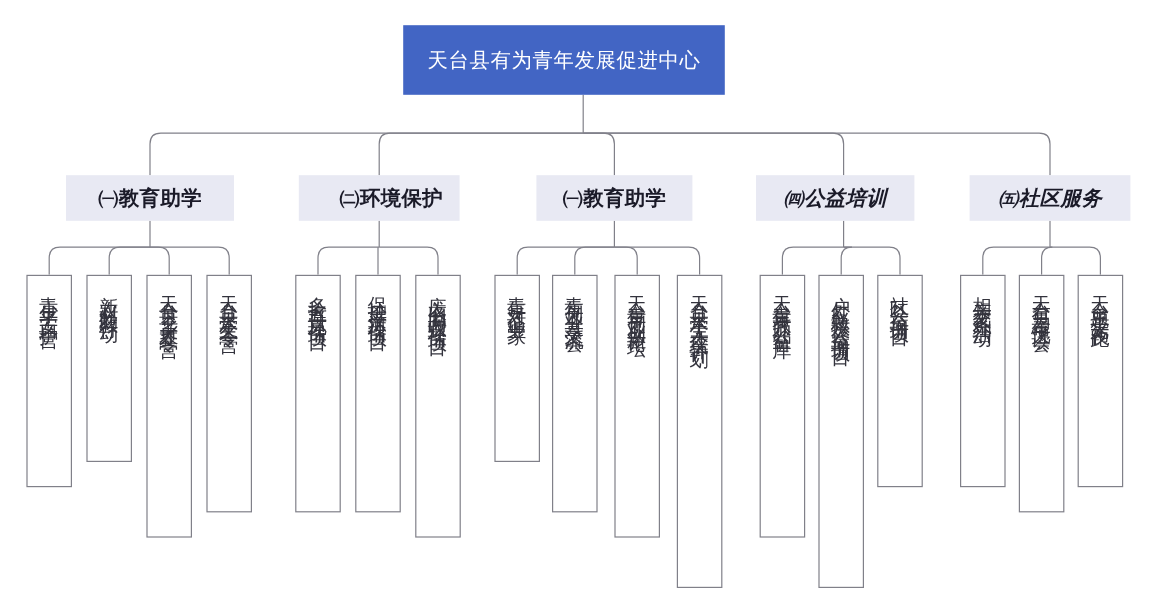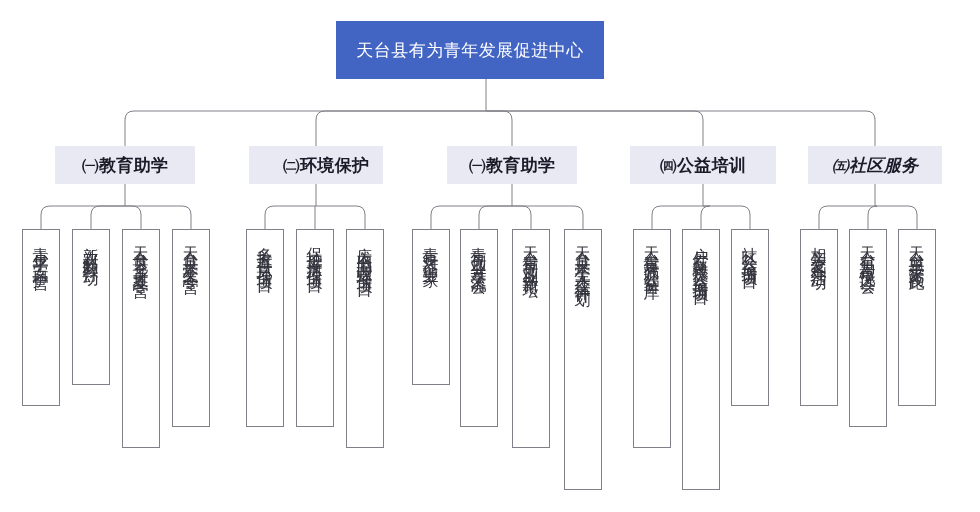--- a/index.html
+++ b/index.html
@@ -151,21 +151,21 @@
     </div>
     <div class="leaf-node" style="left: 460px; top: 229px; height: 198px;">
       <span class="vtext">青年创业分享交流会</span>
     </div>
     <div class="leaf-node" style="left: 512px; top: 229px; height: 219px;">
       <span class="vtext">天台青年创业创新论坛</span>
     </div>
     <div class="leaf-node" style="left: 564px; top: 229px; height: 261px;">
       <span class="vtext">天台县大学生人才培养计划</span>
     </div>
-    <div class="cat-node" style="left: 630px; top: 146px; width: 146px;">㈣公益培训</div>
+    <div class="cat-node" style="left: 630px; top: 146px; width: 132px; font-style: italic;">㈣公益培训</div>
     <div class="leaf-node" style="left: 633px; top: 229px; height: 219px;">
       <span class="vtext">天台青年教师公益智库</span>
     </div>
     <div class="leaf-node" style="left: 682px; top: 229px; height: 261px;">
       <span class="vtext">户外应急救援公益培训项目</span>
     </div>
     <div class="leaf-node" style="left: 731px; top: 229px; height: 177px;">
       <span class="vtext">社区公益培训项目</span>
     </div>
     <div class="cat-node" style="left: 808px; top: 146px; width: 134px; font-style: italic;">㈤社区服务</div>

